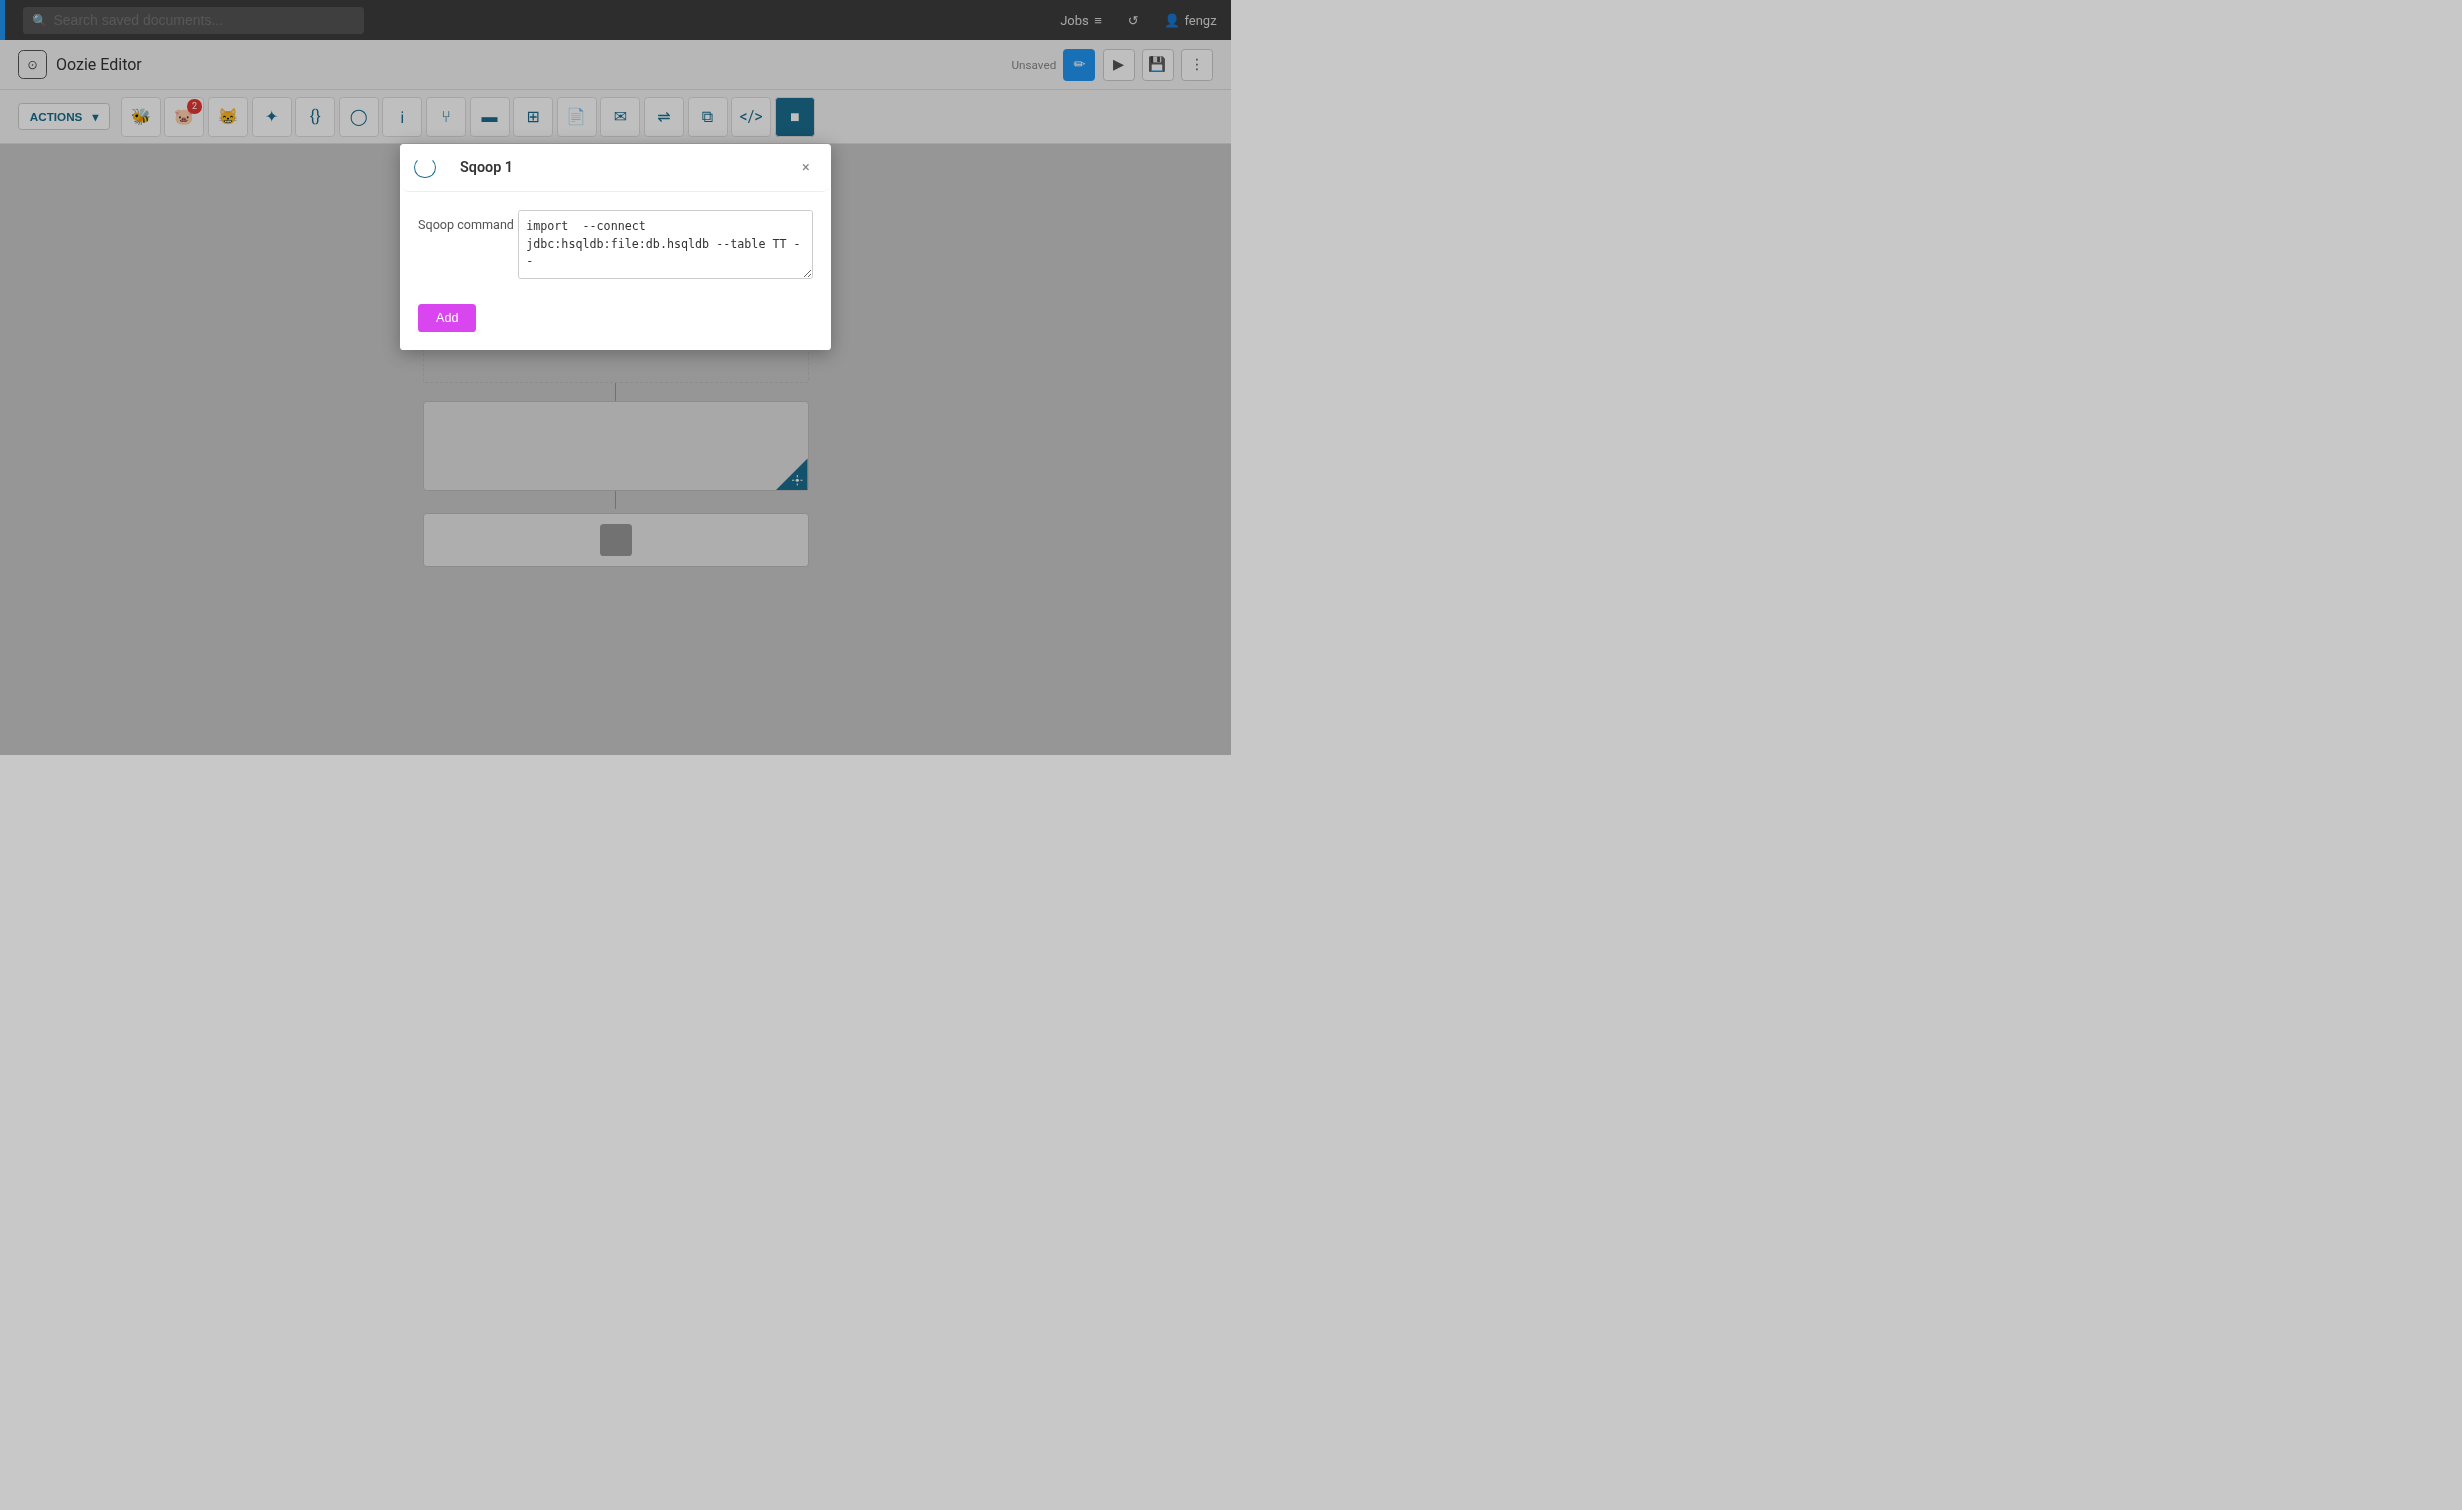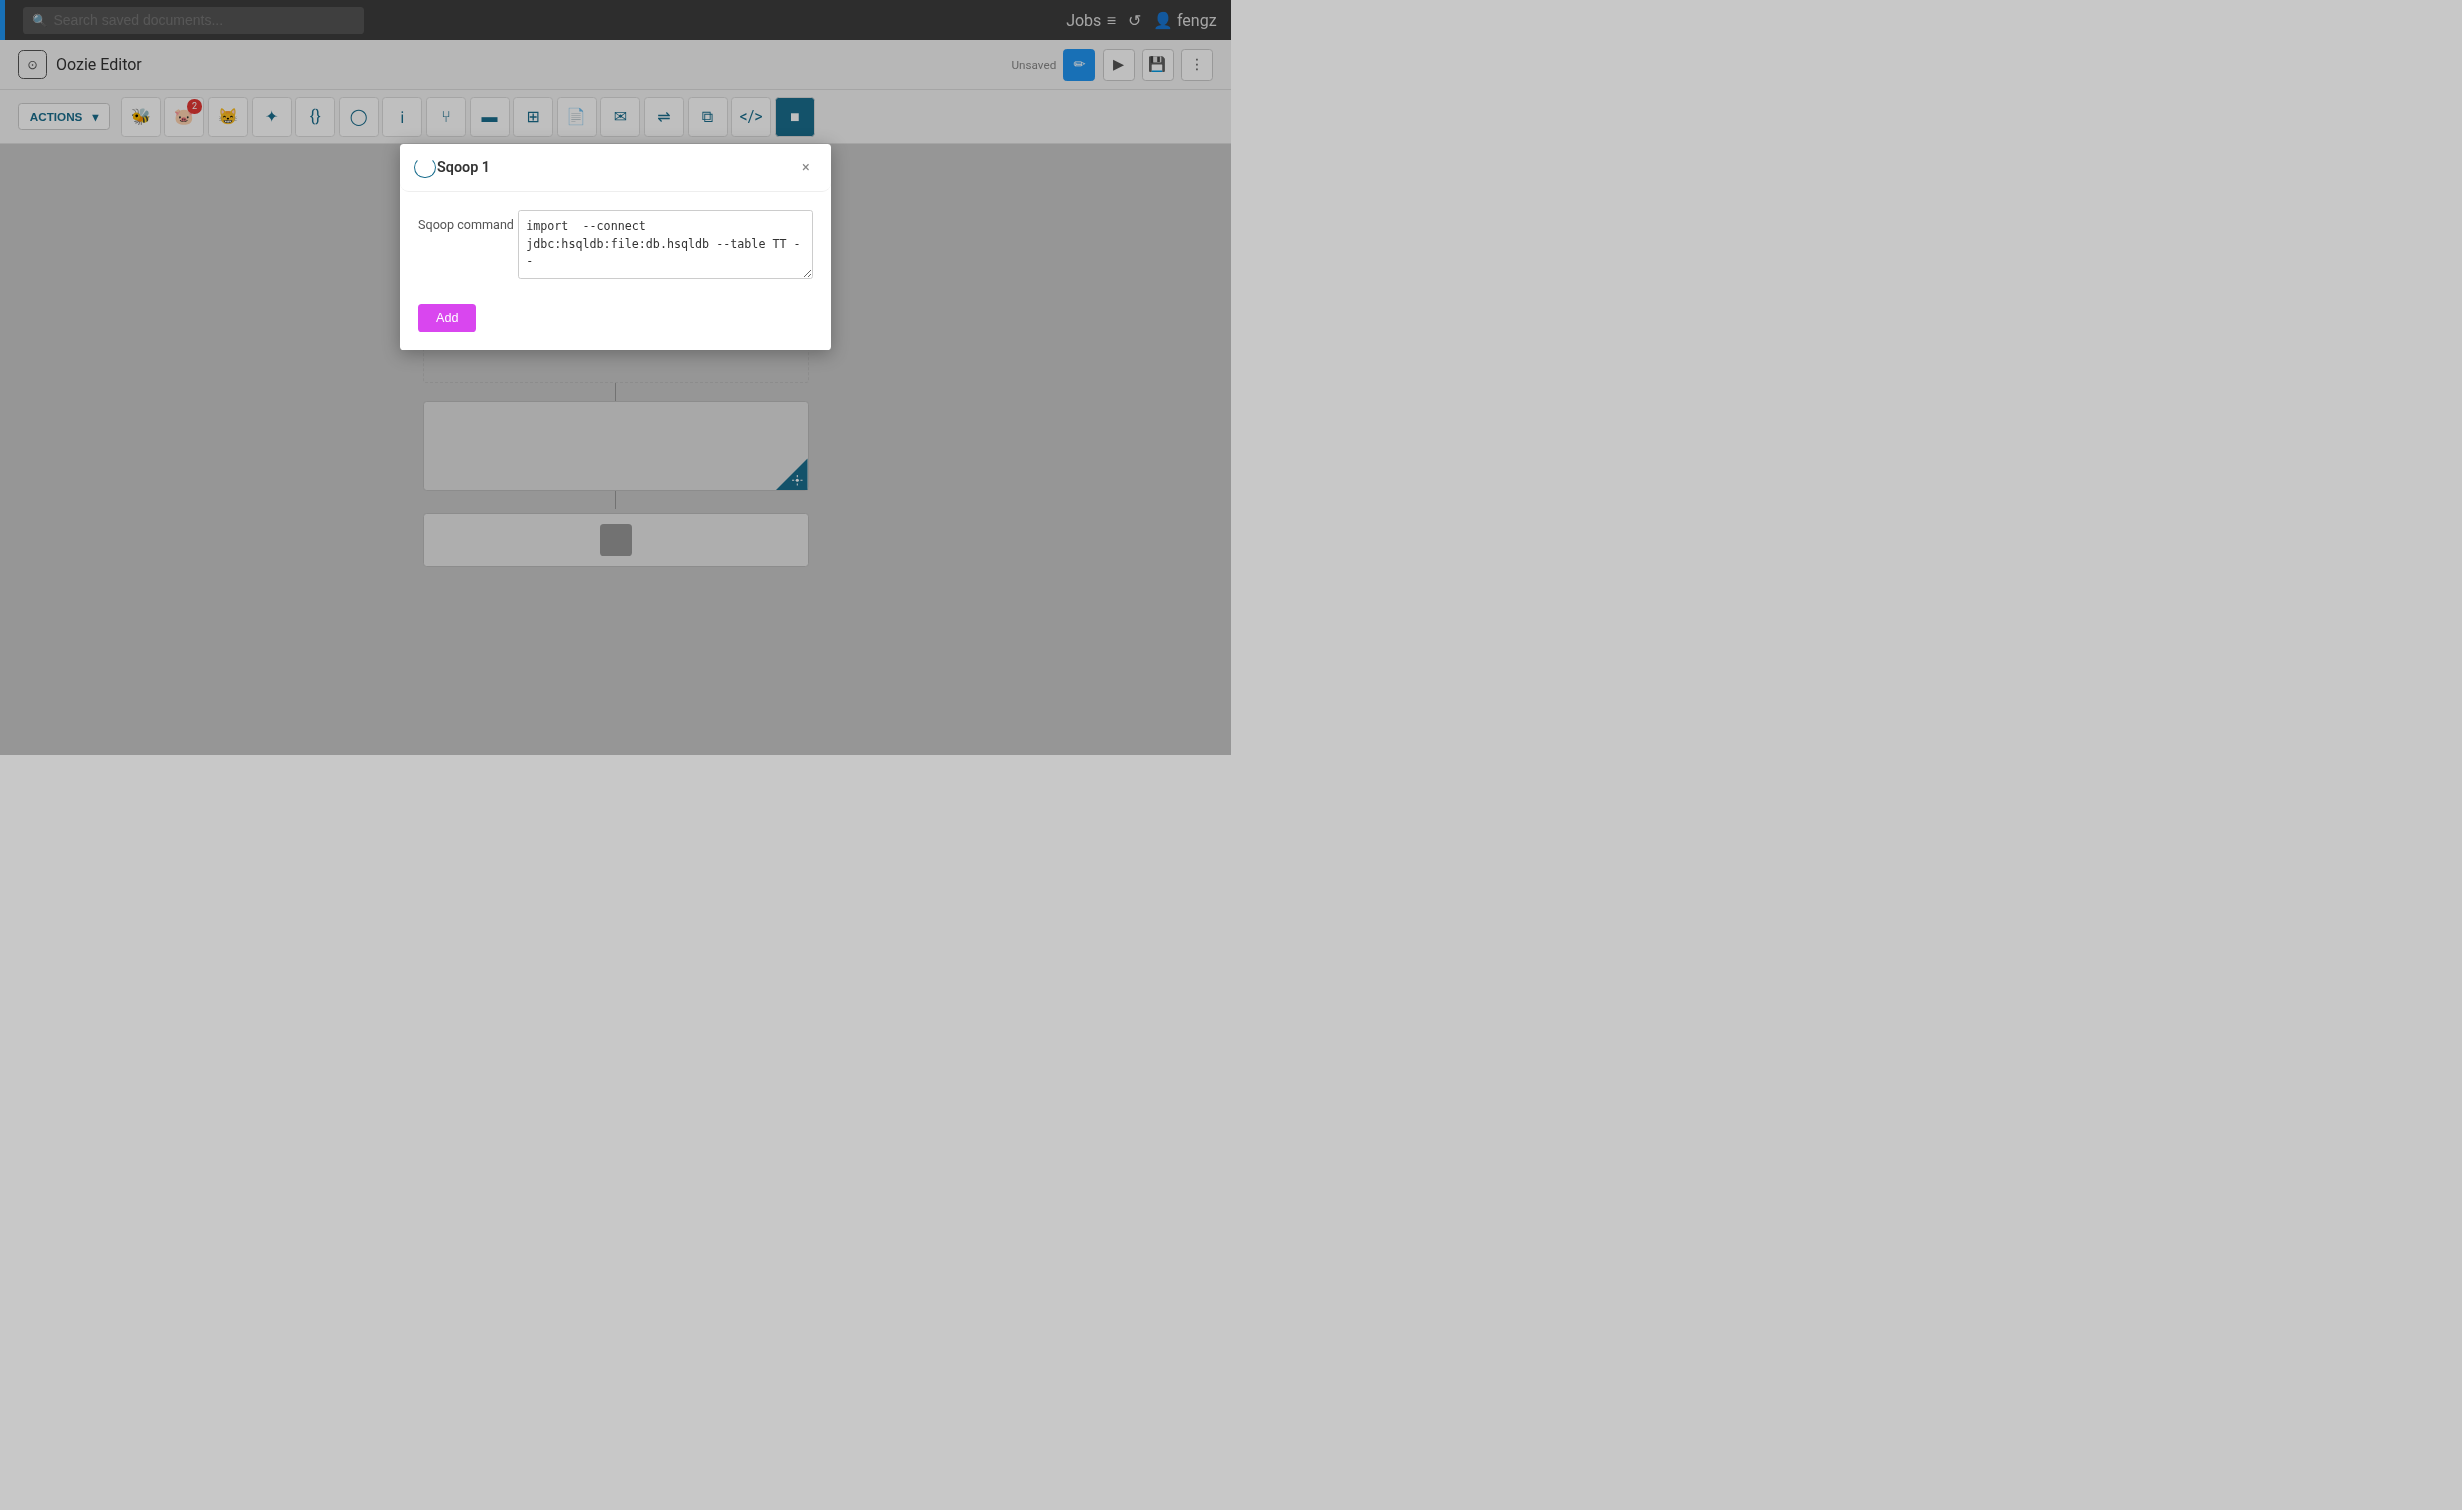--- a/index.html
+++ b/index.html
@@ -50,23 +50,23 @@
     }
     .search-icon-nav {
       color: #aaa;
       margin-right: 5.4px;
       font-size: 12.6px;
     }
     .nav-right {
       margin-left: auto;
       display: flex;
       align-items: center;
-      gap: 12px;
+      gap: 26px;
       color: #ddd;
-      font-size: 16px;
+      font-size: 13px;
     }
     .nav-right .jobs-link {
       display: flex;
       align-items: center;
       gap: 5.4px;
       color: #ddd;
       cursor: pointer;
     }
     .nav-right .history-icon {
       cursor: pointer;
@@ -316,21 +316,21 @@
       border-radius: 3.6px;
       width: 431px;
       box-shadow: 0 3.6px 18px rgba(0,0,0,0.3);
       overflow: hidden;
     }
     .modal-header {
       display: flex;
       align-items: center;
       padding: 12.6px 14.4px;
       border-bottom: 0.9px solid #eee;
-      gap: 1px;
+      gap: 24px;
       border-radius: 9px;
     }
     .modal-title {
       font-size: 14.4px;
       font-weight: 600;
       color: #333;
     }
     .modal-close {
       margin-left: auto;
       cursor: pointer;

